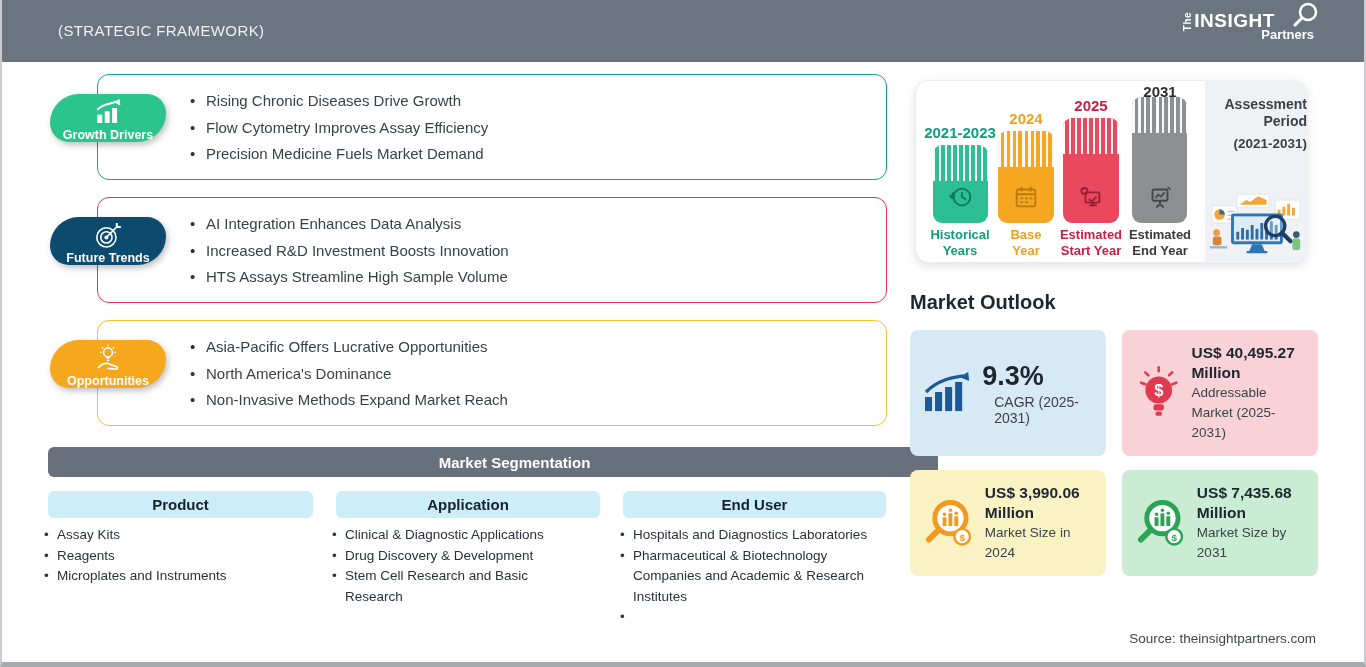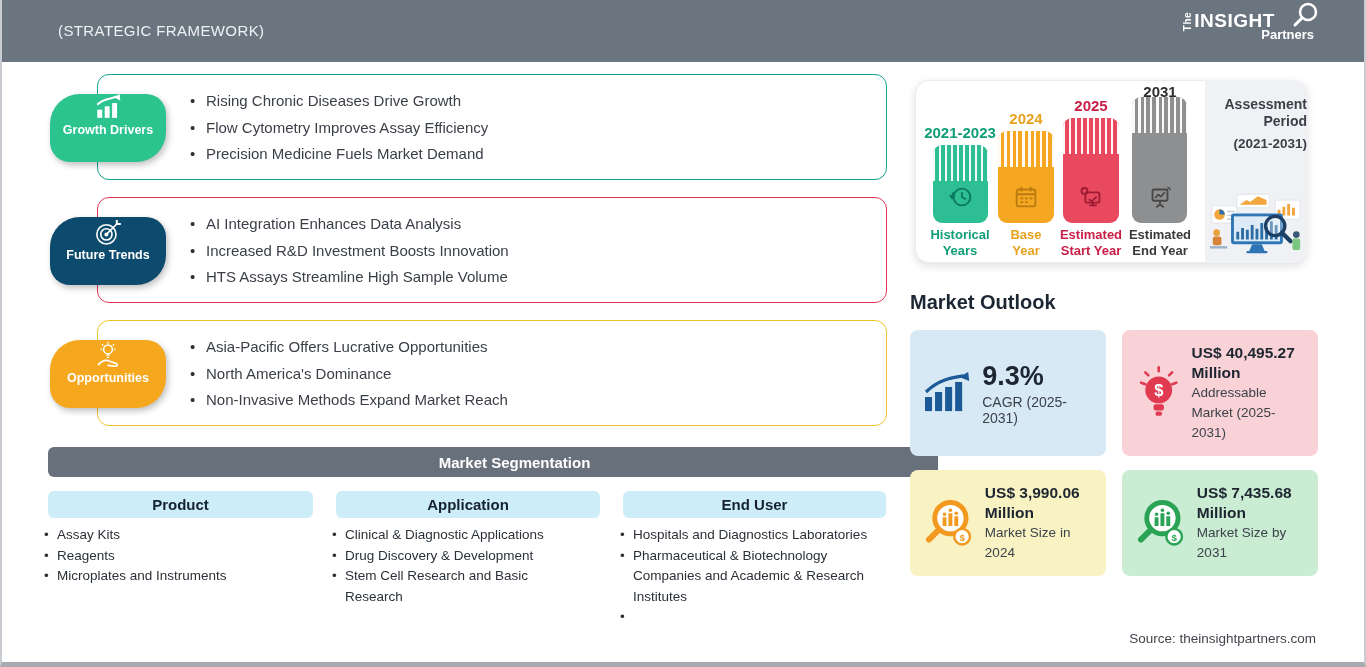--- a/index.html
+++ b/index.html
@@ -24,21 +24,21 @@
   
   .info-box { position:absolute; left:97px; width:790px; height:106px; background:#fff; border-radius:12px; }
   .box-drivers { top:74px; border:1.6px solid #14a08e; }
   .box-trends { top:197px; border:1.6px solid #e63353; }
   .box-opps { top:320px; border:1.6px solid #f0c42a; }
   .box-list { position:absolute; left:190px; width:685px; height:106px; display:flex; flex-direction:column; justify-content:space-evenly; padding:8px 0; }
   .list-drivers { top:74px; } .list-trends { top:197px; } .list-opps { top:320px; }
   .b-item { display:flex; font-size:15px; color:#3a3f47; }
   .b-marker { width:16px; color:#2d323a; }
 
-  .badge { position:absolute; left:50px; width:116px; height:68px; border-radius:30px 20px 30px 20px; display:flex; flex-direction:column; align-items:center; justify-content:flex-start; gap:1px; color:#fff; box-shadow:2px 3px 6px rgba(0,0,0,.25); z-index:2; }
+  .badge { position:absolute; left:50px; width:116px; height:48px; border-radius:30px 20px 30px 20px; display:flex; flex-direction:column; align-items:center; justify-content:flex-end; gap:1px; color:#fff; box-shadow:2px 3px 6px rgba(0,0,0,.25); z-index:2; }
   .badge-drivers { top:94px; background:#2bc48e; }
   .badge-trends { top:217px; background:#0c4a6e; }
   .badge-opps { top:340px; background:#f5a81e; }
   .badge-label { font-size:12.5px; font-weight:bold; white-space:nowrap; }
 
   
   .seg-bar { position:absolute; left:48px; top:447px; width:890px; height:30px; background:#68717b; border-radius:6px; color:#fff; font-size:15px; font-weight:bold; display:flex; align-items:center; justify-content:center;padding-left:43px; }
   .seg-head { position:absolute; top:491px; height:27px; background:#cdeef9; border-radius:6px; display:flex; align-items:center; justify-content:center; font-size:15px; font-weight:bold; color:#16232e; }
   .seg-head-product { left:48px; width:265px; }
   .seg-head-application { left:336px; width:264px; }
@@ -82,21 +82,21 @@
   .mo-title { position:absolute; left:910px; top:291px; font-size:20px; font-weight:bold; color:#1c2733; }
   .mo-card { position:absolute; width:196px; border-radius:8px; display:flex; align-items:center; padding:12px 10px 12px 14px; gap:10px; }
   .mo-card1 { left:910px; top:330px; height:126px; background:#d8e9f6; }
   .mo-card2 { left:1122px; top:330px; height:126px; background:#f8d2d7; }
   .mo-card3 { left:910px; top:470px; height:106px; background:#f9f3c4; }
   .mo-card4 { left:1122px; top:470px; height:106px; background:#c9ecd3; }
   .mo-text { width:118px; }
   .mo-big { font-size:27px; font-weight:bold; color:#1d2630; }
   .mo-val { font-size:15.5px; font-weight:bold; color:#1d2630; line-height:20px; }
   .mo-desc { font-size:13.5px; color:#3c424a; line-height:20px; }
-  .mo-desc-cagr { font-size:14px; color:#3c424a; margin-top:2px; }
+  .mo-desc-cagr { font-size:14px; color:#3c424a; margin-top:2px;margin-left:12px; }
 
   .source { position:absolute; right:50px; top:631px; font-size:13.5px; color:#41464d; }
 </style>
 </head>
 <body>
 
 <div id="canvas">
 
   <div class="header">
     <div class="title-wrap">

